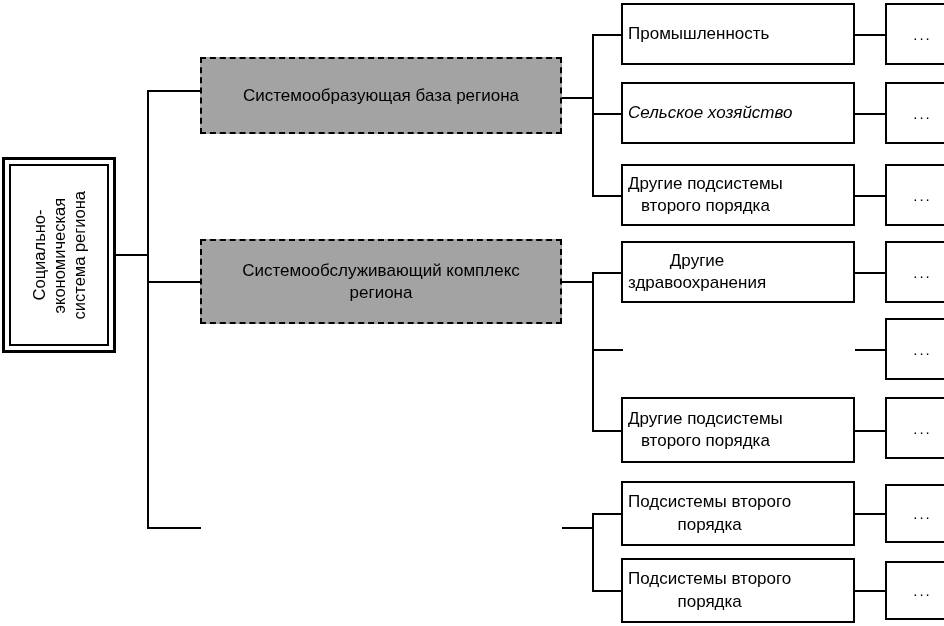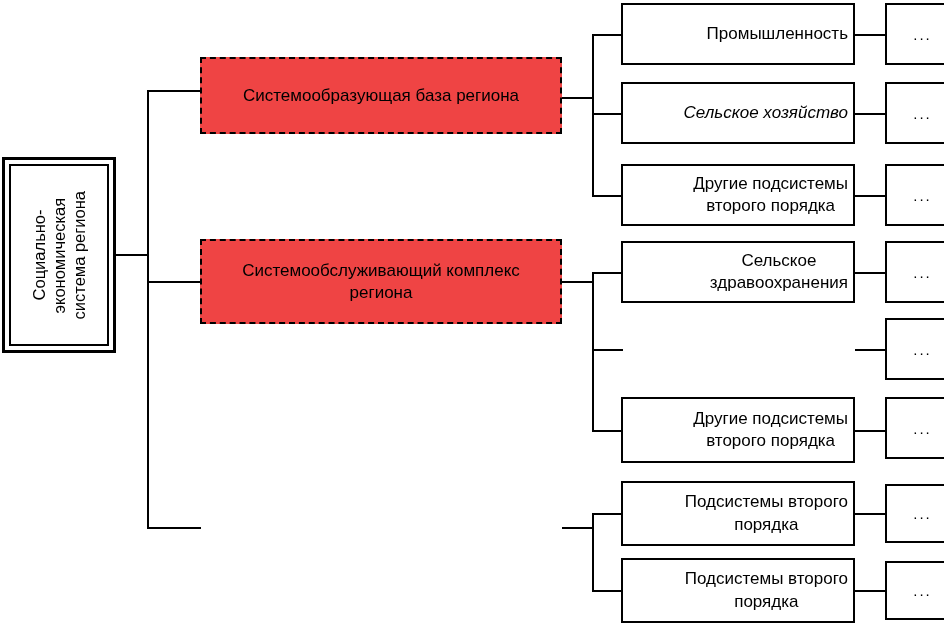--- a/index.html
+++ b/index.html
@@ -49,21 +49,21 @@
     line-height: 1.22;
     text-align: center;
     white-space: pre-line;
     letter-spacing: 0px;
   }
 
   
   .dash-node {
     position: absolute;
     border: 2.5px dashed #000;
-    background: #ef4444;
+    background: #a3a3a3;
     box-sizing: border-box;
     display: flex;
     align-items: center;
     justify-content: center;
     text-align: center;
   }
   .dash-node .lbl {
     font-size: 17px;
     line-height: 1.28;
     white-space: pre-line;
@@ -71,21 +71,21 @@
   }
 
   
   .solid-node {
     position: absolute;
     border: 2.5px solid #000;
     background: #fff;
     box-sizing: border-box;
     display: flex;
     align-items: center;
-    justify-content: flex-end;
+    justify-content: flex-start;
     text-align: center;
   }
   .solid-node .lbl {
     font-size: 17px;
     line-height: 1.3;
     white-space: pre-line;
     padding: 0 5px;
   }
 
   
@@ -168,21 +168,21 @@
     <span class="lbl">...</span>
   </div>
 
   <div class="ln-h" style="left:562px; top:281px; width:32px;"></div>
   <div class="ln-v" style="left:592px; top:272px; height:158px;"></div>
   <div class="ln-h" style="left:592px; top:272px; width:31px;"></div>
   <div class="ln-h" style="left:592px; top:349px; width:31px;"></div>
   <div class="ln-h" style="left:592px; top:430px; width:31px;"></div>
 
   <div class="solid-node" style="left:621px; top:241px; width:234px; height:62px;">
-    <span class="lbl">Сельское
+    <span class="lbl">Другие
 здравоохранения</span>
   </div>
   <div class="solid-node" style="left:621px; top:397px; width:234px; height:66px;">
     <span class="lbl">Другие подсистемы
 второго порядка</span>
   </div>
 
   <div class="ln-h" style="left:855px; top:272px; width:31px;"></div>
   <div class="ln-h" style="left:855px; top:349px; width:31px;"></div>
   <div class="ln-h" style="left:855px; top:430px; width:31px;"></div>

